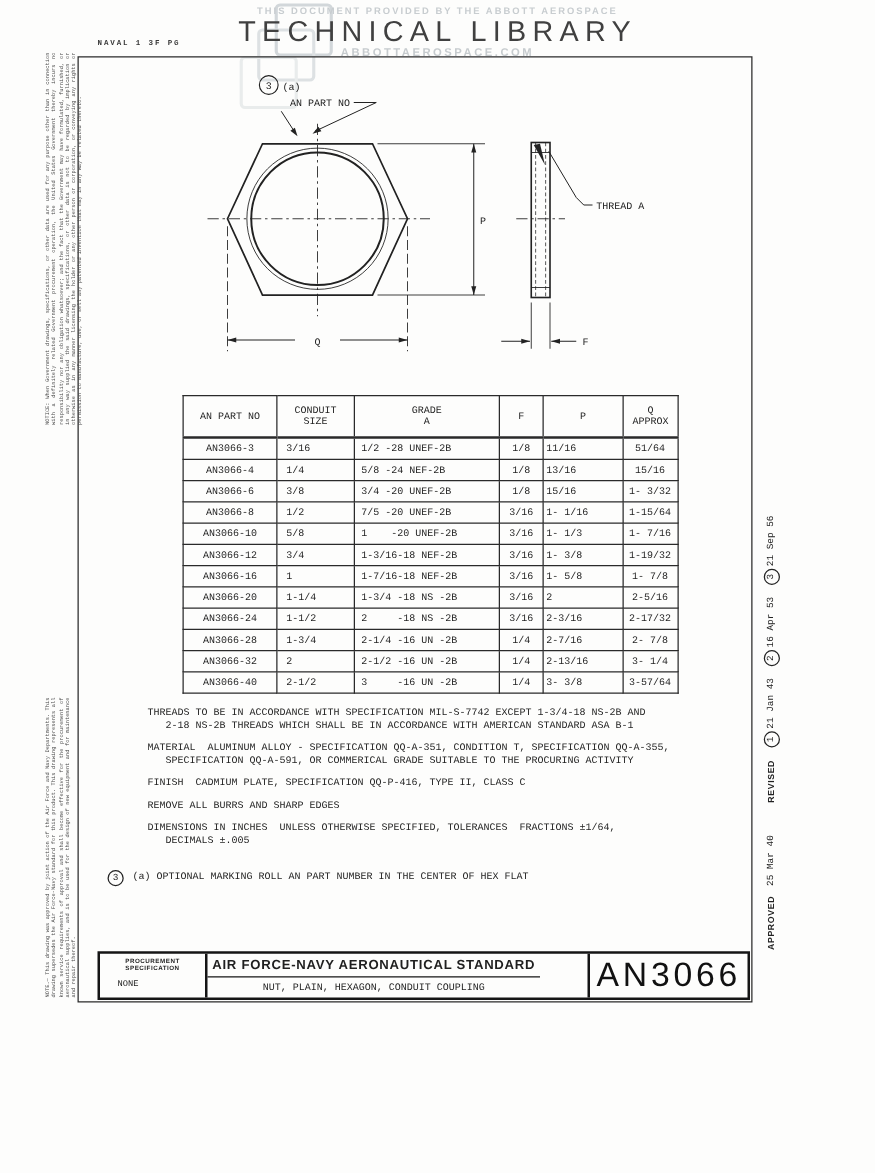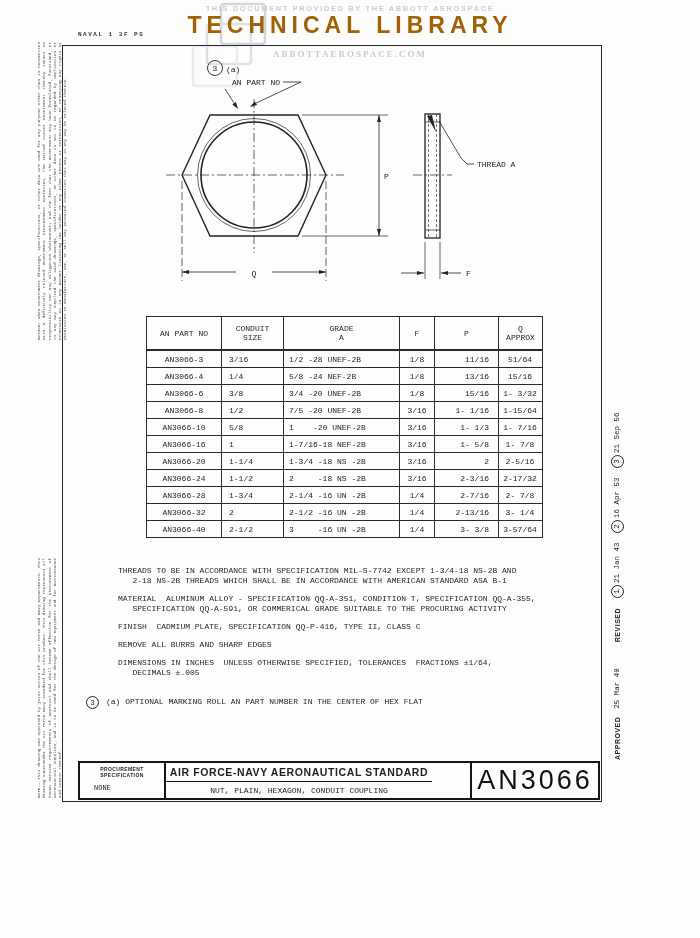--- a/index.html
+++ b/index.html
@@ -2,24 +2,24 @@
 <html><head>
 <meta charset="utf-8">
 <style>
   html,body{margin:0;padding:0;background:#ffffff;}
   .page{position:relative;width:700px;height:938px;background:#fdfdfc;overflow:hidden;
         font-family:"Liberation Mono","DejaVu Sans Mono",monospace;color:#1f1f1f;}
   
   .wm-header{position:absolute;left:30px;top:4px;width:640px;text-align:center;z-index:1;}
   .wm-provided{font-family:"Liberation Sans",sans-serif;font-weight:bold;font-size:7.5px;
                letter-spacing:1.6px;color:#c8cdd0;}
-  .wm-library{font-family:"Liberation Sans",sans-serif;font-weight:700;font-size:23px;
-              letter-spacing:5px;color:#a16207;line-height:24px;}
-  .wm-site{font-family:Liberation Serif, serif;font-weight:bold;font-size:9px;
-           letter-spacing:2px;color:#c6cbce;margin-top:12px;}
+  .wm-library{font-family:"Liberation Sans",sans-serif;font-weight:400;font-size:23px;
+              letter-spacing:5px;color:#404040;line-height:24px;}
+  .wm-site{font-family:Liberation Sans, sans-serif;font-weight:bold;font-size:9px;
+           letter-spacing:2px;color:#c6cbce;}
   .wm-logo{position:absolute;left:185px;top:0;z-index:0;}
   
   .corner-stamp{position:absolute;left:78px;top:31px;font-size:6px;font-weight:bold;
                 letter-spacing:1.5px;color:#3a3a3a;}
   
   .sheet-border{position:absolute;left:62px;top:45px;width:538px;height:755px;
                 border:1.5px solid #2a2a2a;}
   
   .rot{position:absolute;transform-origin:0 0;transform:rotate(-90deg);}
   .left-notice{left:36px;top:340px;width:298px;height:28px;font-size:4.3px;line-height:5.3px;
@@ -41,21 +41,21 @@
   .spec-table{position:absolute;left:146px;top:316px;border-collapse:collapse;table-layout:fixed;
               font-size:8px;background:#fdfdfc;}
   .spec-table th,.spec-table td{border:1px solid #2a2a2a;padding:1px 2px;height:14px;}
   .spec-table th{white-space:pre-line;font-weight:normal;border-bottom:2px solid #2a2a2a;height:30px;}
   .spec-table{border:1.5px solid #2a2a2a;}
   .spec-table td{white-space:pre;}
   .spec-table .c0{width:70px;text-align:center;}
   .spec-table .c1{width:52px;text-align:left;padding-left:7px;}
   .spec-table .c2{width:108px;text-align:left;padding-left:5px;}
   .spec-table .c3{width:30px;text-align:center;}
-  .spec-table .c4{width:52px;text-align:right;padding-right:9px;}
+  .spec-table .c4{width:52px;padding-right:9px;}
   .spec-table .c5{width:38px;text-align:center;padding-right:3px;}
   
   .notes{position:absolute;left:96px;top:566px;width:452px;font-size:8px;line-height:10px;}
   .note{white-space:pre-wrap;margin-bottom:8px;margin-left:22px;}
   .marking-note{position:absolute;left:84px;top:697px;display:flex;align-items:flex-start;
                 font-size:8px;}
   .marking-note .circ{margin-right:7px;margin-top:-1px;}
   
   .title-block{position:absolute;left:78px;top:761px;width:522px;height:39px;
                border:2px solid #151515;display:flex;box-sizing:border-box;background:#fdfdfc;}
@@ -229,20 +229,28 @@
         </tr>
         <tr>
           <td class="c0">AN3066-10</td>
           <td class="c1">5/8</td>
           <td class="c2">1    -20 UNEF-2B</td>
           <td class="c3">3/16</td>
           <td class="c4">1- 1/3</td>
           <td class="c5">1- 7/16</td>
         </tr>
         <tr>
+          <td class="c0">AN3066-12</td>
+          <td class="c1">3/4</td>
+          <td class="c2">1-3/16-18 NEF-2B</td>
+          <td class="c3">3/16</td>
+          <td class="c4">1- 3/8</td>
+          <td class="c5">1-19/32</td>
+        </tr>
+        <tr>
           <td class="c0">AN3066-16</td>
           <td class="c1">1</td>
           <td class="c2">1-7/16-18 NEF-2B</td>
           <td class="c3">3/16</td>
           <td class="c4">1- 5/8</td>
           <td class="c5">1- 7/8</td>
         </tr>
         <tr>
           <td class="c0">AN3066-20</td>
           <td class="c1">1-1/4</td>

